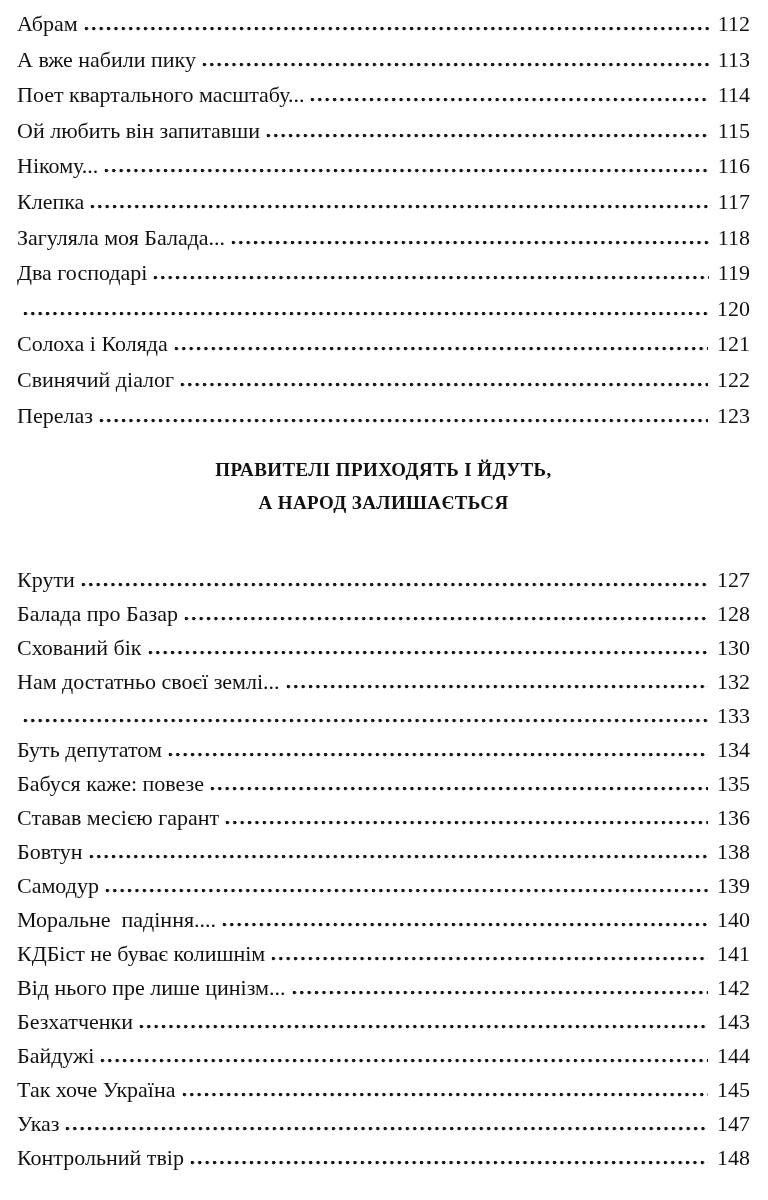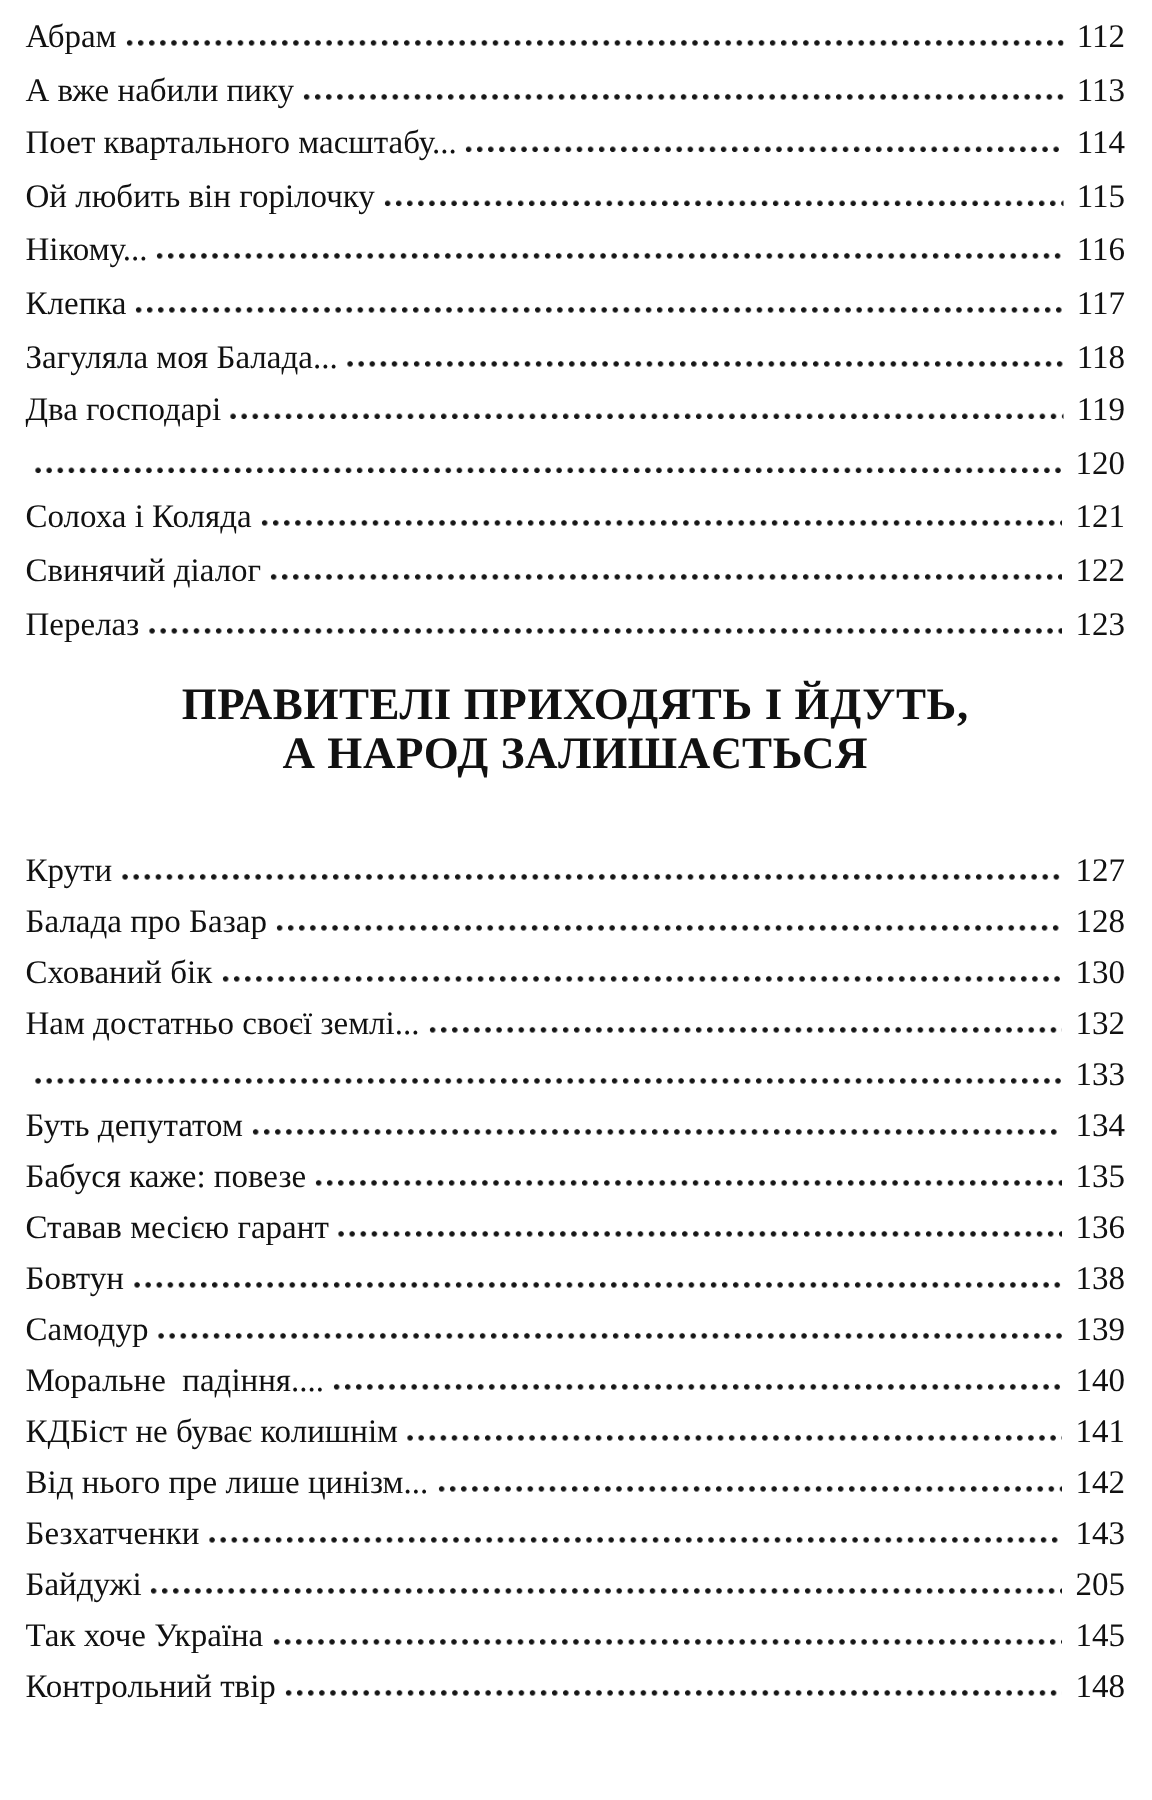--- a/index.html
+++ b/index.html
@@ -44,21 +44,21 @@
     background-position: left bottom;
   }
   .page-num {
     flex: 0 0 auto;
     white-space: pre;
     font-family: Liberation Serif, serif;
   }
   .section-heading {
     margin: 20px 0 34px 0;
     text-align: center;
-    font-size: 30px;
+    font-size: 19px;
     font-weight: bold;
     line-height: 33px;
     white-space: pre-line;
     letter-spacing: 0.4px;
   }
 </style>
 </head>
 <body>
 
 <div class="page">
@@ -78,21 +78,21 @@
     <span class="page-num">113</span>
   </div>
 
   <div class="toc-row">
     <span class="title">Поет квартального масштабу...</span>
     <span class="dots"></span>
     <span class="page-num">114</span>
   </div>
 
   <div class="toc-row">
-    <span class="title">Ой любить він горілочку</span>
+    <span class="title">Ой любить він запитавши</span>
     <span class="dots"></span>
     <span class="page-num">115</span>
   </div>
 
   <div class="toc-row">
     <span class="title">Нікому...</span>
     <span class="dots"></span>
     <span class="page-num">116</span>
   </div>
 
@@ -223,29 +223,34 @@
 
   <div class="toc-row">
     <span class="title">Безхатченки</span>
     <span class="dots"></span>
     <span class="page-num">143</span>
   </div>
 
   <div class="toc-row">
     <span class="title">Байдужі</span>
     <span class="dots"></span>
-    <span class="page-num">205</span>
+    <span class="page-num">144</span>
   </div>
 
   <div class="toc-row">
     <span class="title">Так хоче Україна</span>
     <span class="dots"></span>
     <span class="page-num">145</span>
   </div>
 
+  <div class="toc-row">
+    <span class="title">Указ</span>
+    <span class="dots"></span>
+    <span class="page-num">147</span>
+  </div>
 
   <div class="toc-row">
     <span class="title">Контрольний твір</span>
     <span class="dots"></span>
     <span class="page-num">148</span>
   </div>
 </div>
   </section>
 </div>
 </div>

